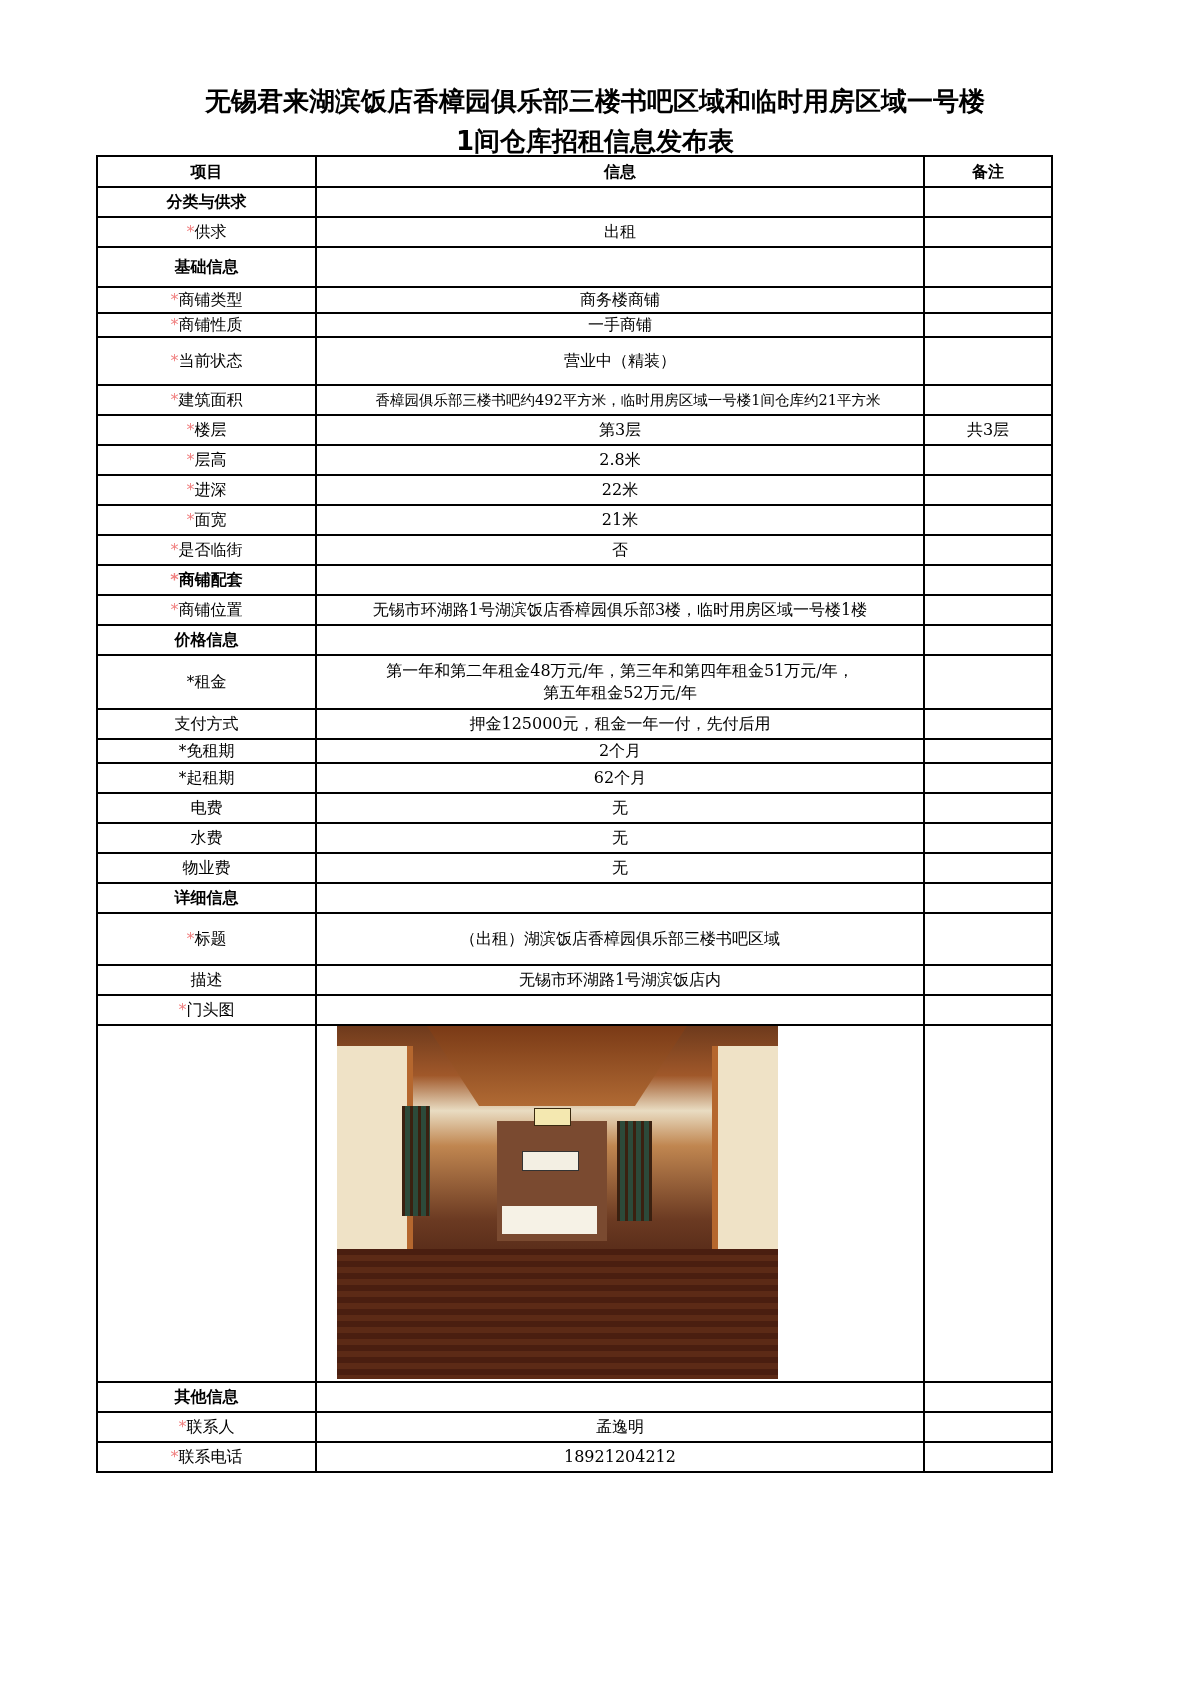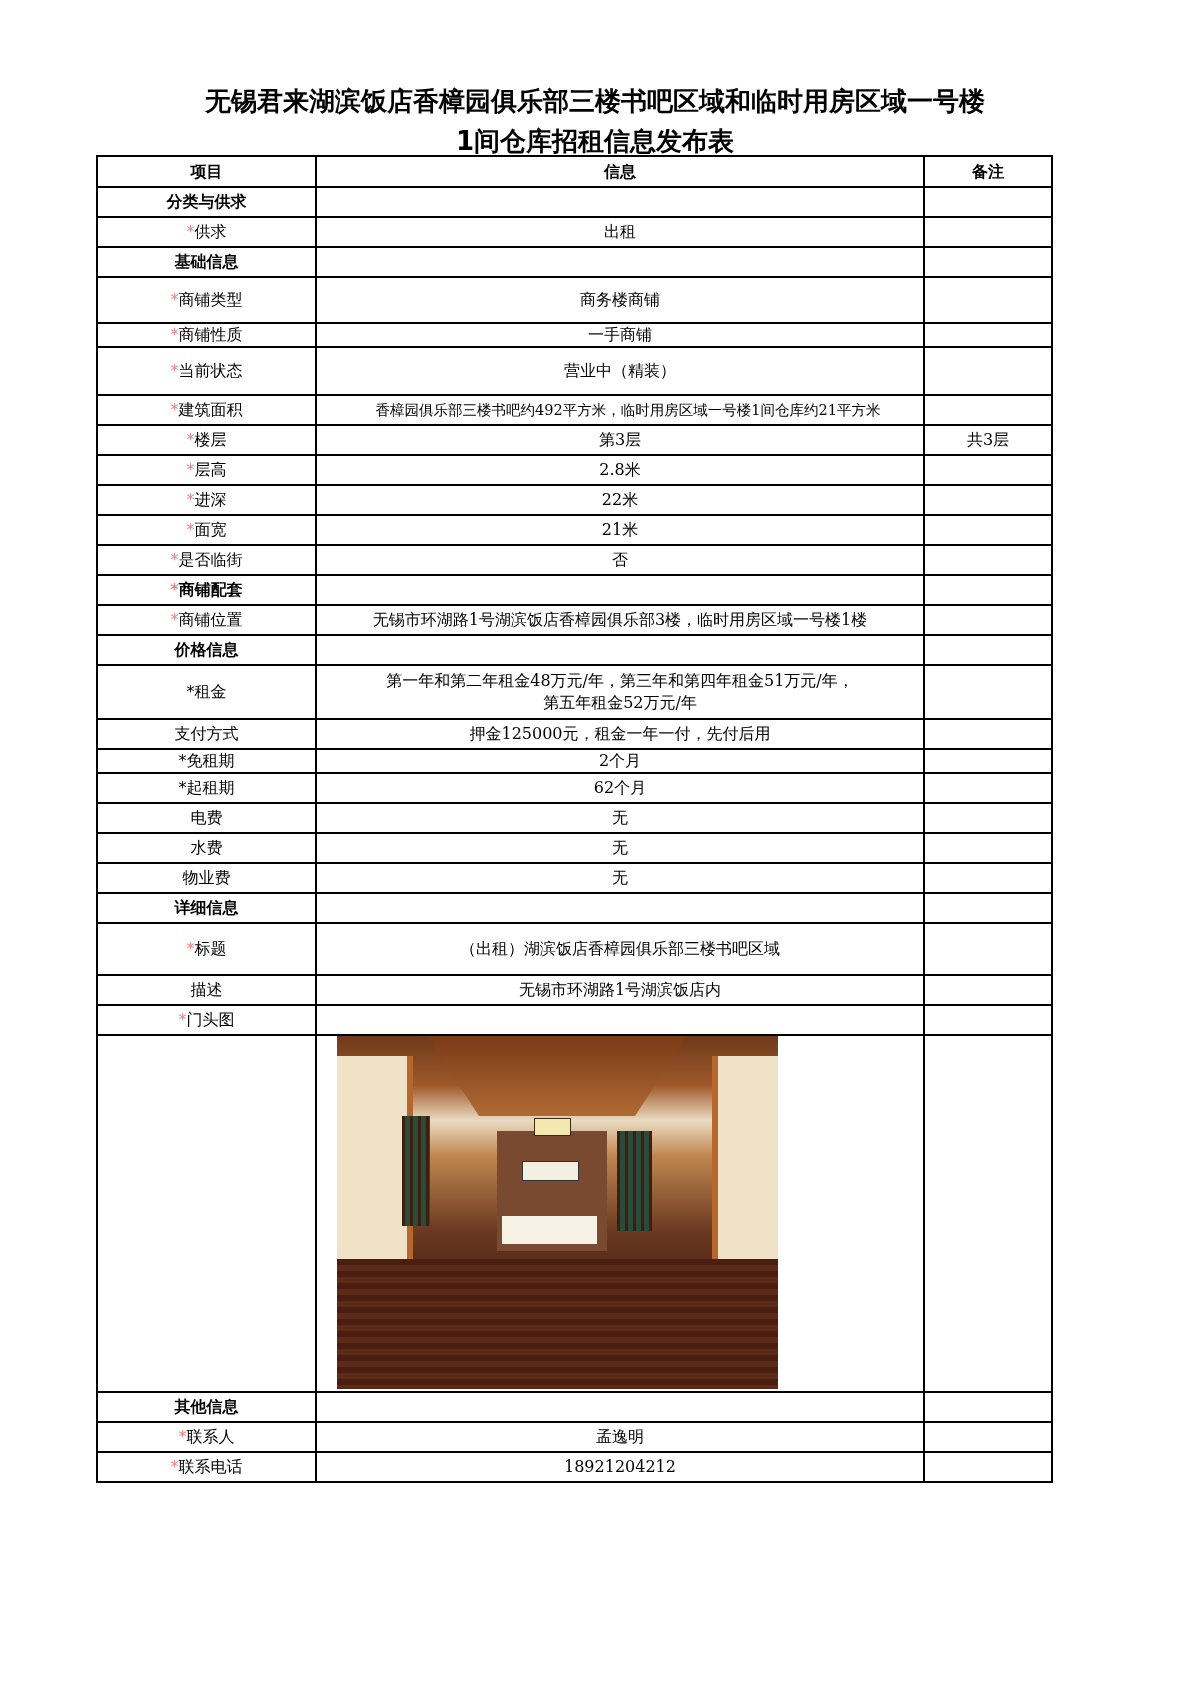--- a/index.html
+++ b/index.html
@@ -60,26 +60,26 @@
   <tr style="height:30px">
     <td class="sec">分类与供求</td>
     <td></td>
         <td></td>
   </tr>
   <tr style="height:30px">
     <td class="lbl"><span class="star">*</span><span>供求</span></td>
     <td class="val">出租</td>
     <td></td>
   </tr>
-  <tr style="height:30px">
+  <tr style="height:40px">
     <td class="sec">基础信息</td>
     <td></td>
         <td></td>
   </tr>
-  <tr style="height:46px">
+  <tr style="height:26px">
     <td class="lbl"><span class="star">*</span><span>商铺类型</span></td>
     <td class="val">商务楼商铺</td>
     <td></td>
   </tr>
   <tr style="height:22px">
     <td class="lbl"><span class="star">*</span><span>商铺性质</span></td>
     <td class="val">一手商铺</td>
     <td></td>
   </tr>
   <tr style="height:48px">

